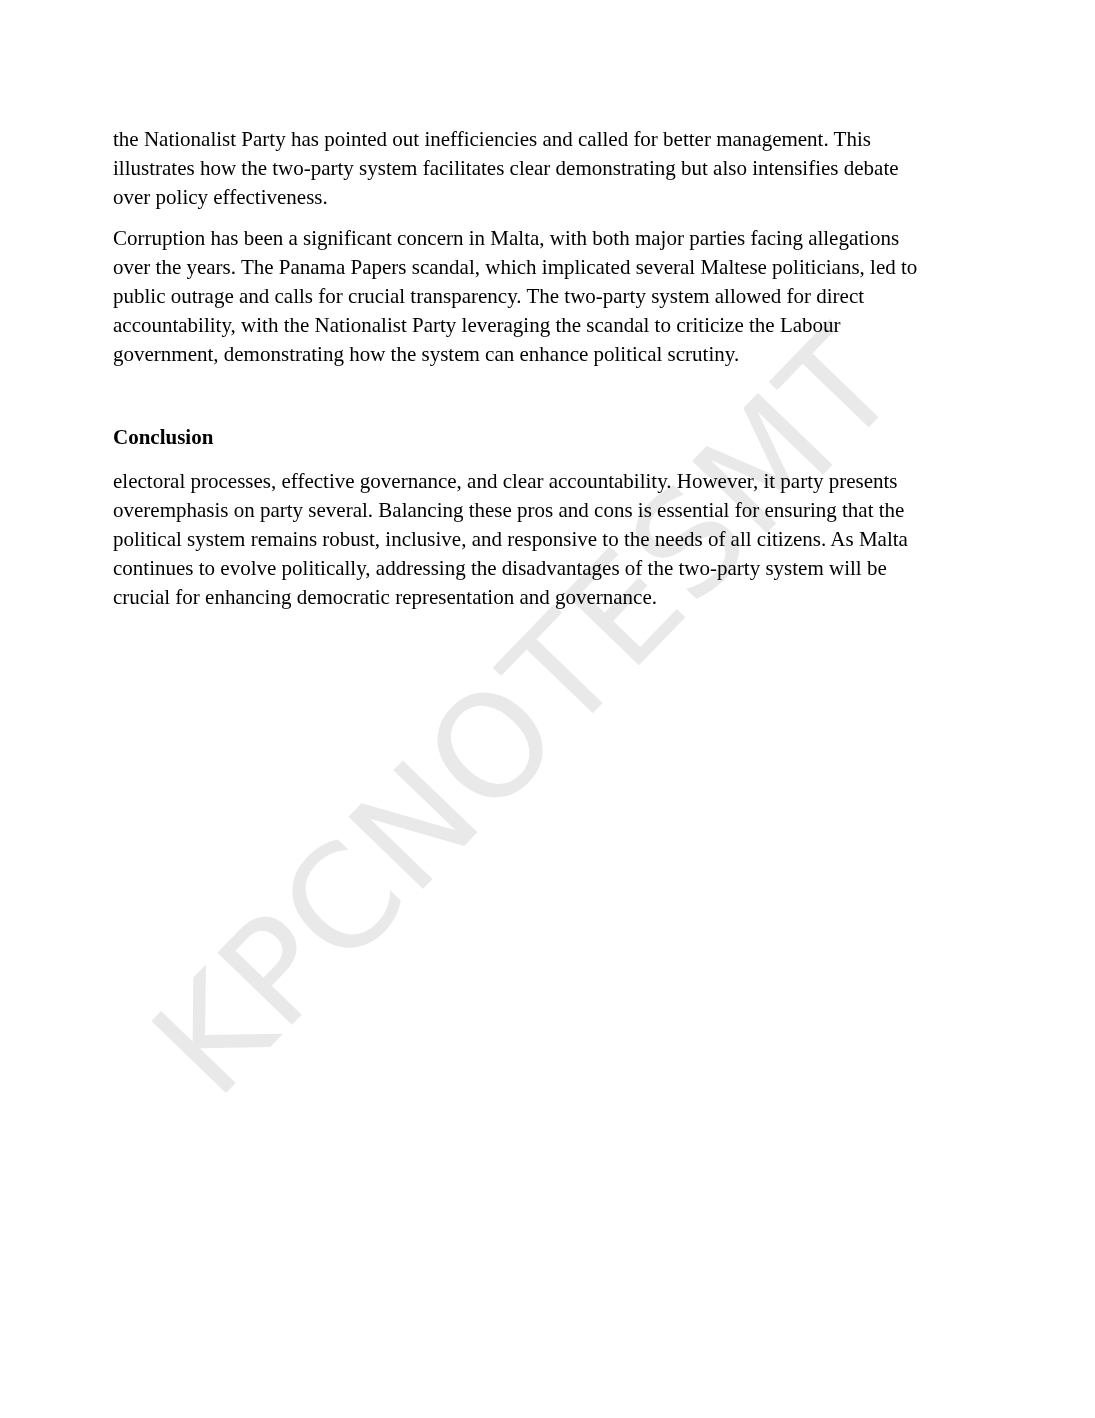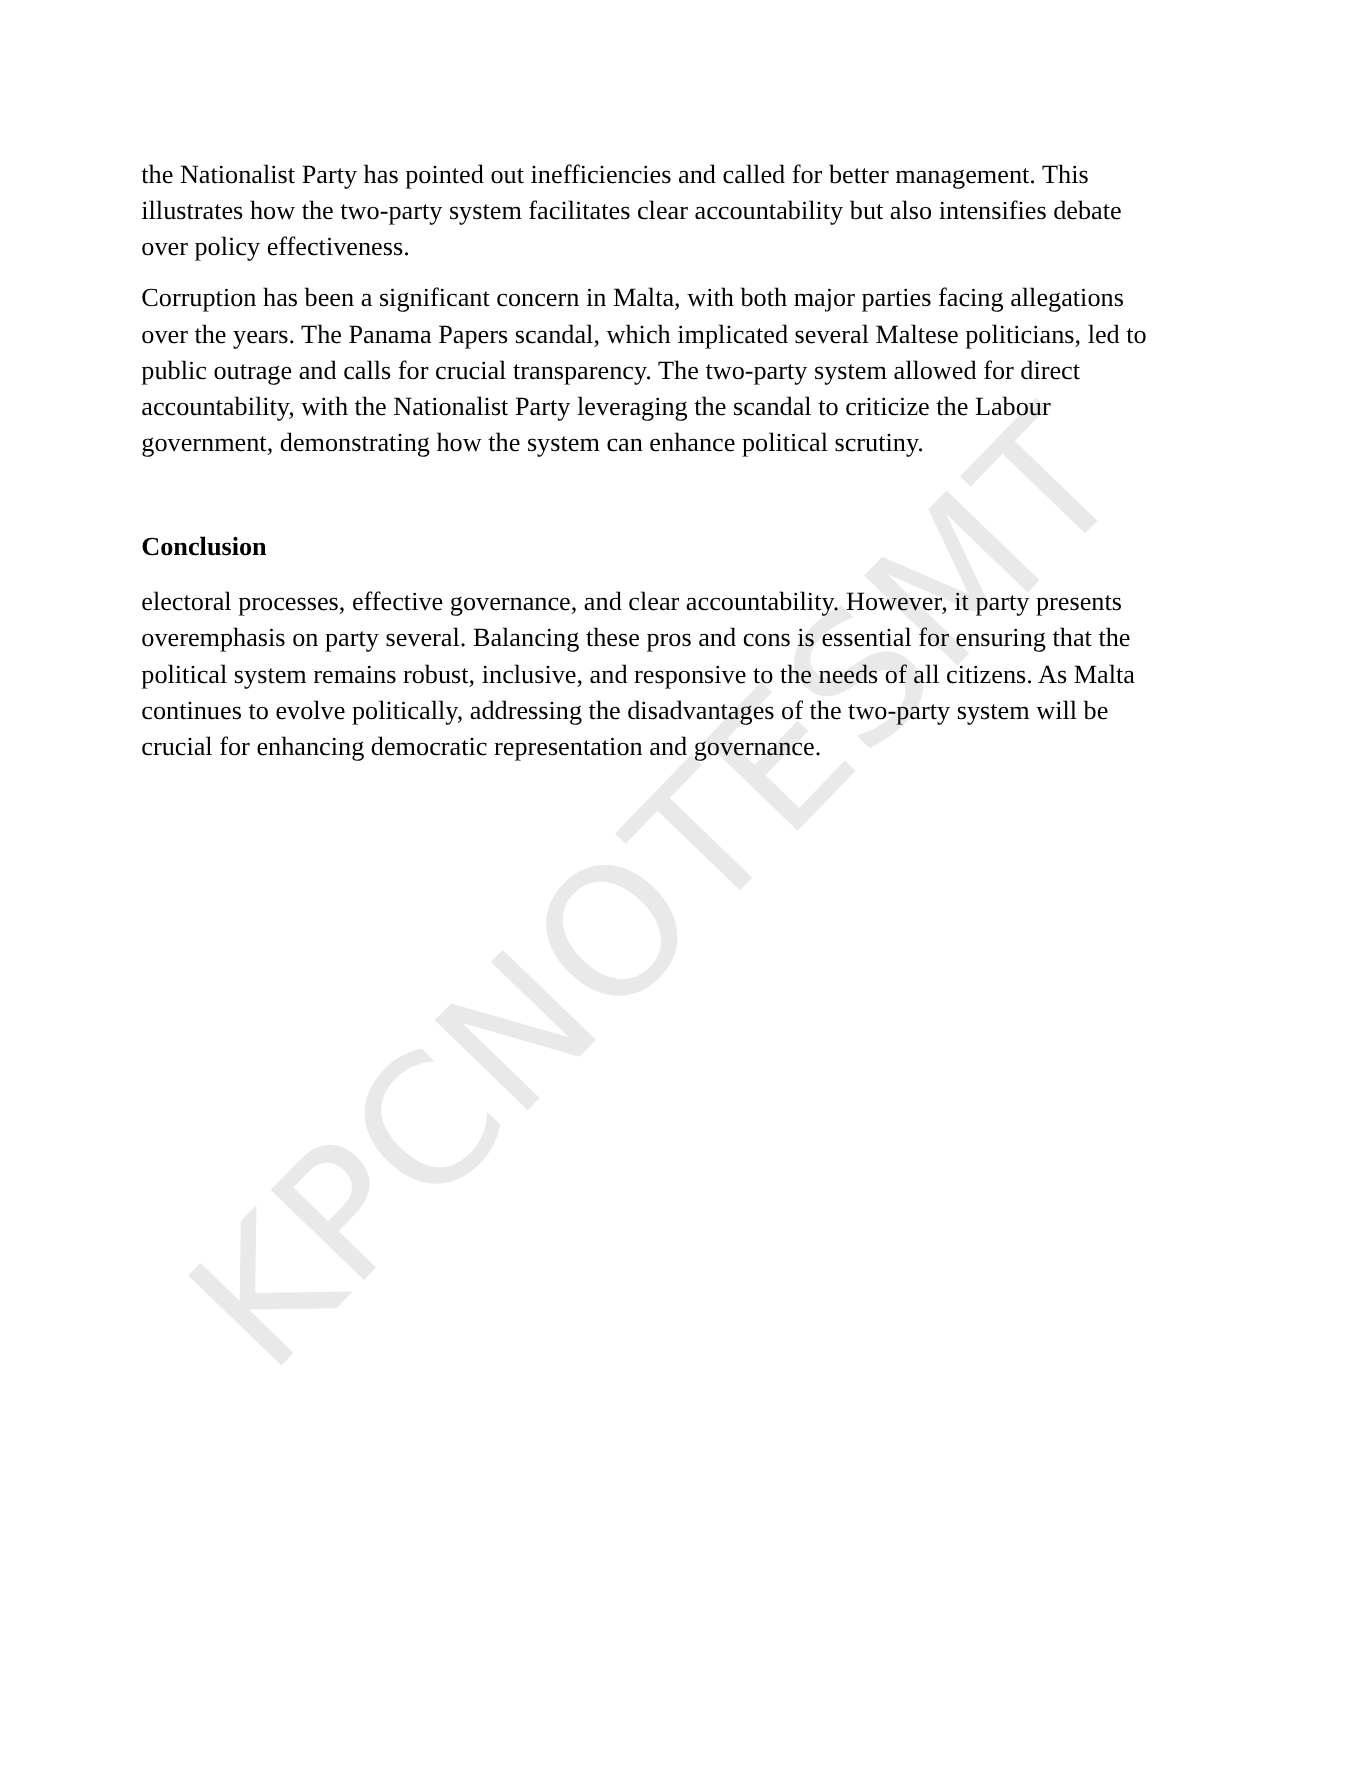--- a/index.html
+++ b/index.html
@@ -66,21 +66,21 @@
 <body>
 
 <div class="page">
 
   <div class="watermark">KPCNOTESMT</div>
 
   <div class="content">
 
     <p class="para">
       <span class="line">the Nationalist Party has pointed out inefficiencies and called for better management. This</span>
-      <span class="line">illustrates how the two-party system facilitates clear accountability but also intensifies debate</span>
+      <span class="line">illustrates how the two-party system facilitates clear demonstrating but also intensifies debate</span>
       <span class="line">over policy effectiveness.</span>
     </p>
 
     <p class="para para-gap">
       <span class="line">Corruption has been a significant concern in Malta, with both major parties facing allegations</span>
       <span class="line">over the years. The Panama Papers scandal, which implicated several Maltese politicians, led to</span>
       <span class="line">public outrage and calls for crucial transparency. The two-party system allowed for direct</span>
       <span class="line">accountability, with the Nationalist Party leveraging the scandal to criticize the Labour</span>
       <span class="line">government, demonstrating how the system can enhance political scrutiny.</span>
     </p>

